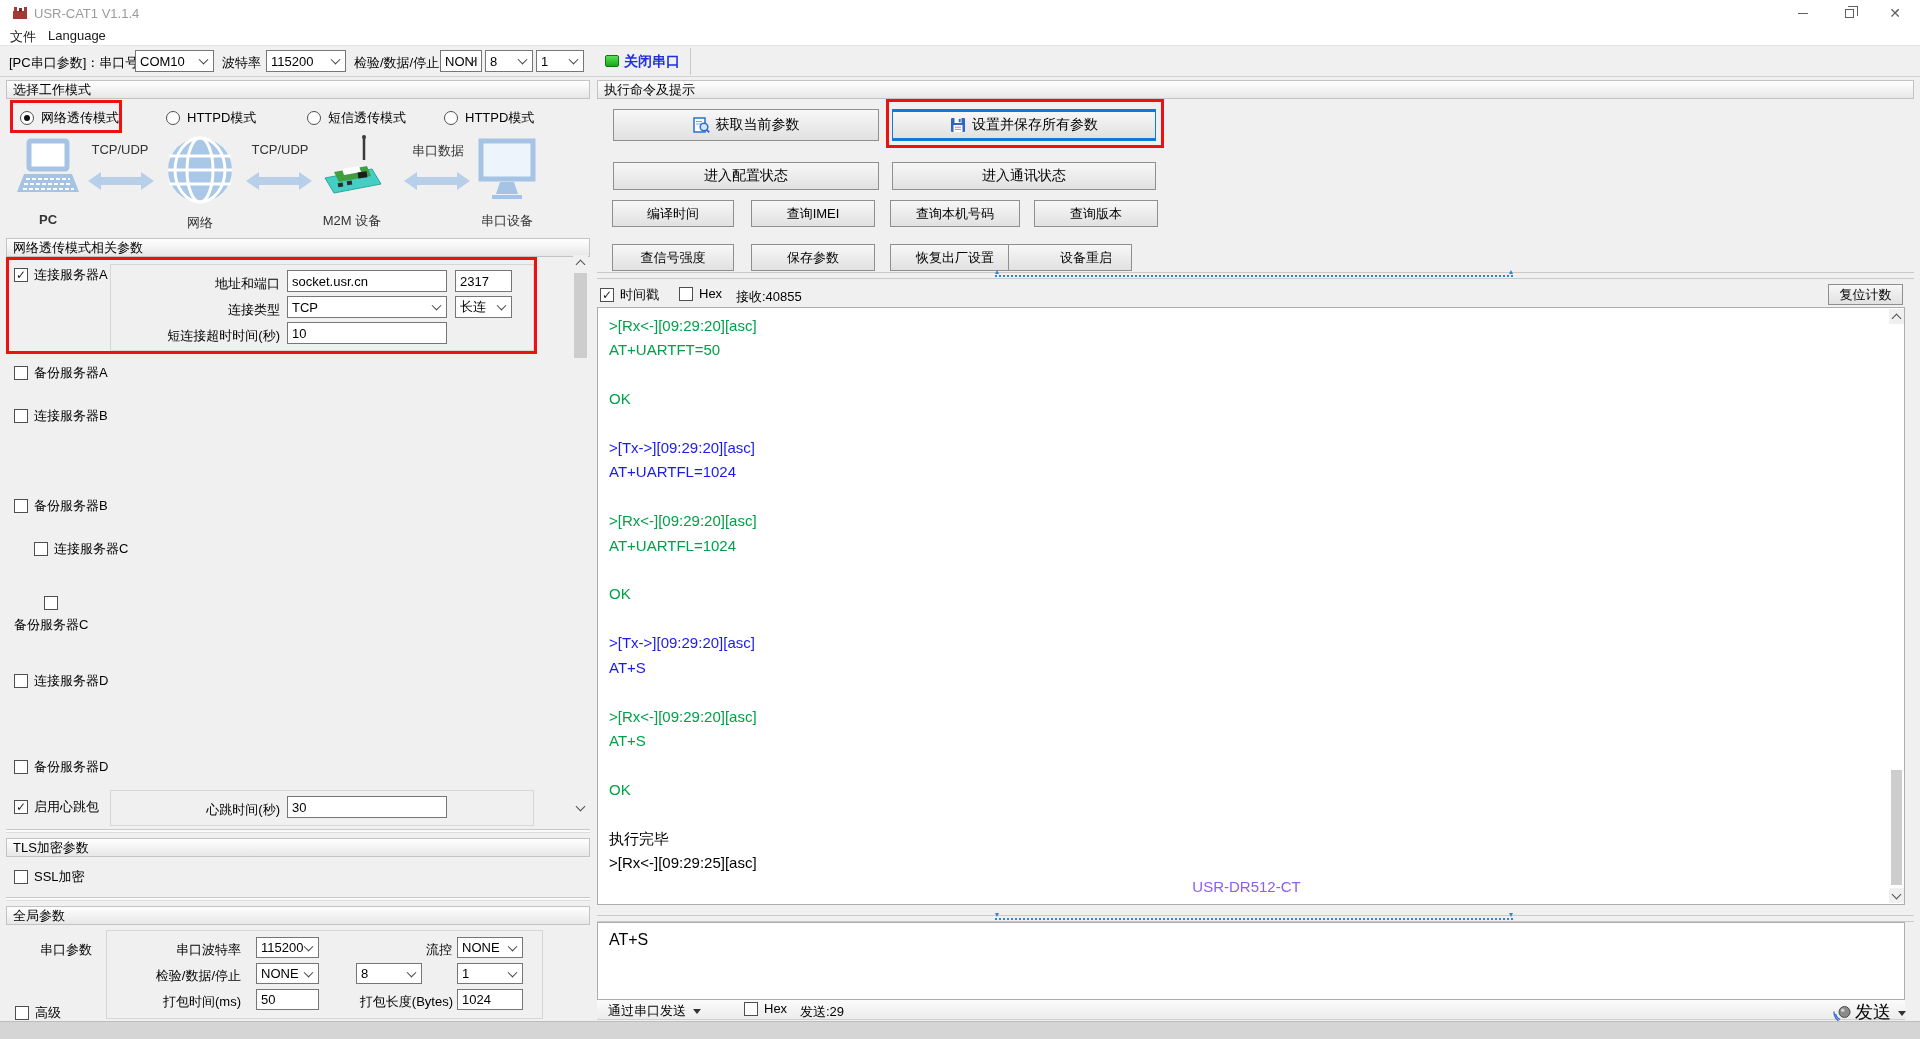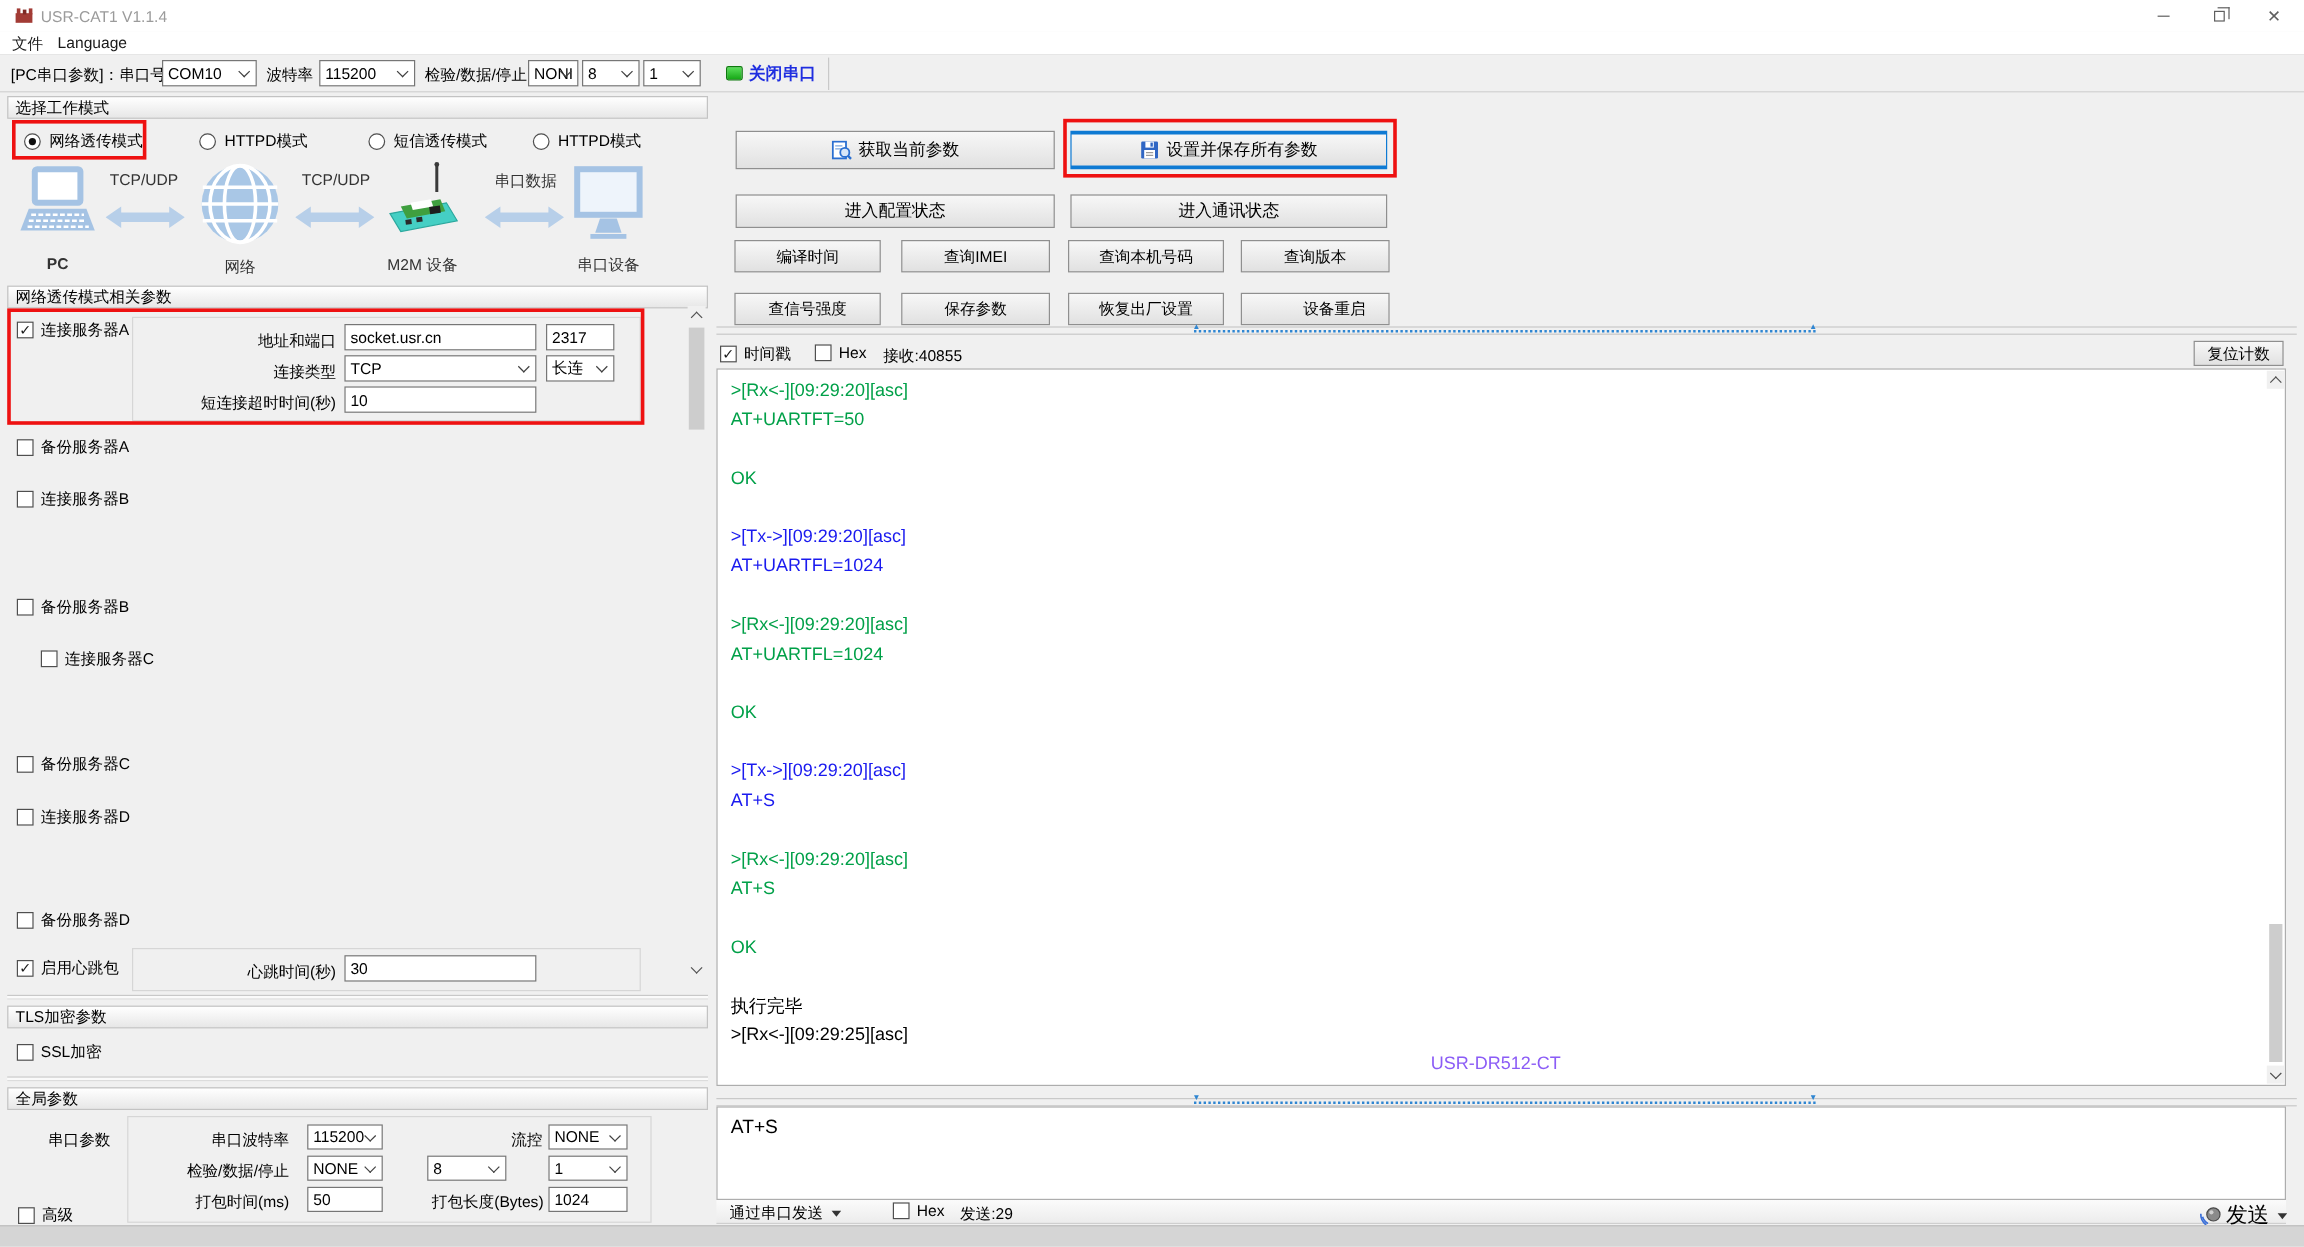--- a/index.html
+++ b/index.html
@@ -223,21 +223,21 @@
         <span>连接服务器B</span>
       </div>
       <div class="cb" style="left: 14px; top: 497px;">
         <span class="box"></span>
         <span>备份服务器B</span>
       </div>
       <div class="cb" style="left: 14px; top: 540px; margin-left: 20px;">
         <span class="box"></span>
         <span>连接服务器C</span>
       </div>
-      <div class="cb" style="left: 14px; top: 628px;">
+      <div class="cb" style="left: 14px; top: 596px; flex-direction: column;">
         <span class="box"></span>
         <span>备份服务器C</span>
       </div>
       <div class="cb" style="left: 14px; top: 672px;">
         <span class="box"></span>
         <span>连接服务器D</span>
       </div>
       <div class="cb" style="left: 14px; top: 758px;">
         <span class="box"></span>
         <span>备份服务器D</span>
@@ -297,20 +297,21 @@
     </div>
   <span class="lbl rlab" style="left:340px;top:993px;width:113px">打包长度(Bytes)</span>
   <div class="inp" style="left:457px;top:989px;width:66px;height:21px">
       <span>1024</span>
     </div>
   <div class="cb" style="left:15px;top:1004px">
     <span class="box"></span>
     <span>高级</span>
   </div>
 
+  <div class="ghdr" style="left:597px;top:80px;width:1317px">执行命令及提示</div>
 
   <div class="btn blue-trim" style="left:892px;top:109px;width:264px;height:32px">
     <svg width="16" height="16" viewBox="0 0 16 16">
       <rect x="1" y="1" width="14" height="14" rx="1" fill="#2f66c4"></rect>
       <rect x="4.5" y="1" width="7" height="5" fill="#fff"></rect>
       <rect x="8.7" y="1.8" width="2" height="3.4" fill="#2f66c4"></rect>
       <rect x="3.5" y="8" width="9" height="7" fill="#fff"></rect>
       <line x1="5" y1="10.2" x2="11" y2="10.2" stroke="#9a9a9a" stroke-width="1"></line>
       <line x1="5" y1="12.4" x2="11" y2="12.4" stroke="#9a9a9a" stroke-width="1"></line>
     </svg>
@@ -350,21 +351,21 @@
       </div>
       <div class="btn small" style="left: 612px; top: 244px; width: 122px; height: 27px;">
         <span>查信号强度</span>
       </div>
       <div class="btn small" style="left: 751px; top: 244px; width: 124px; height: 27px;">
         <span>保存参数</span>
       </div>
       <div class="btn small" style="left: 890px; top: 244px; width: 130px; height: 27px;">
         <span>恢复出厂设置</span>
       </div>
-      <div class="btn small" style="left: 1034px; top: 244px; width: 124px; height: 27px; padding-left: 32px;">
+      <div class="btn small" style="left: 1008px; top: 244px; width: 124px; height: 27px; padding-left: 32px;">
         <span>设备重启</span>
       </div>
     </div>
 
   <div class="hsplit" style="left:597px;top:272px;width:1317px">
     <div class="handle">
         <span class="tri">▴</span>
         <span class="tri">▴</span>
       </div>
   </div>

